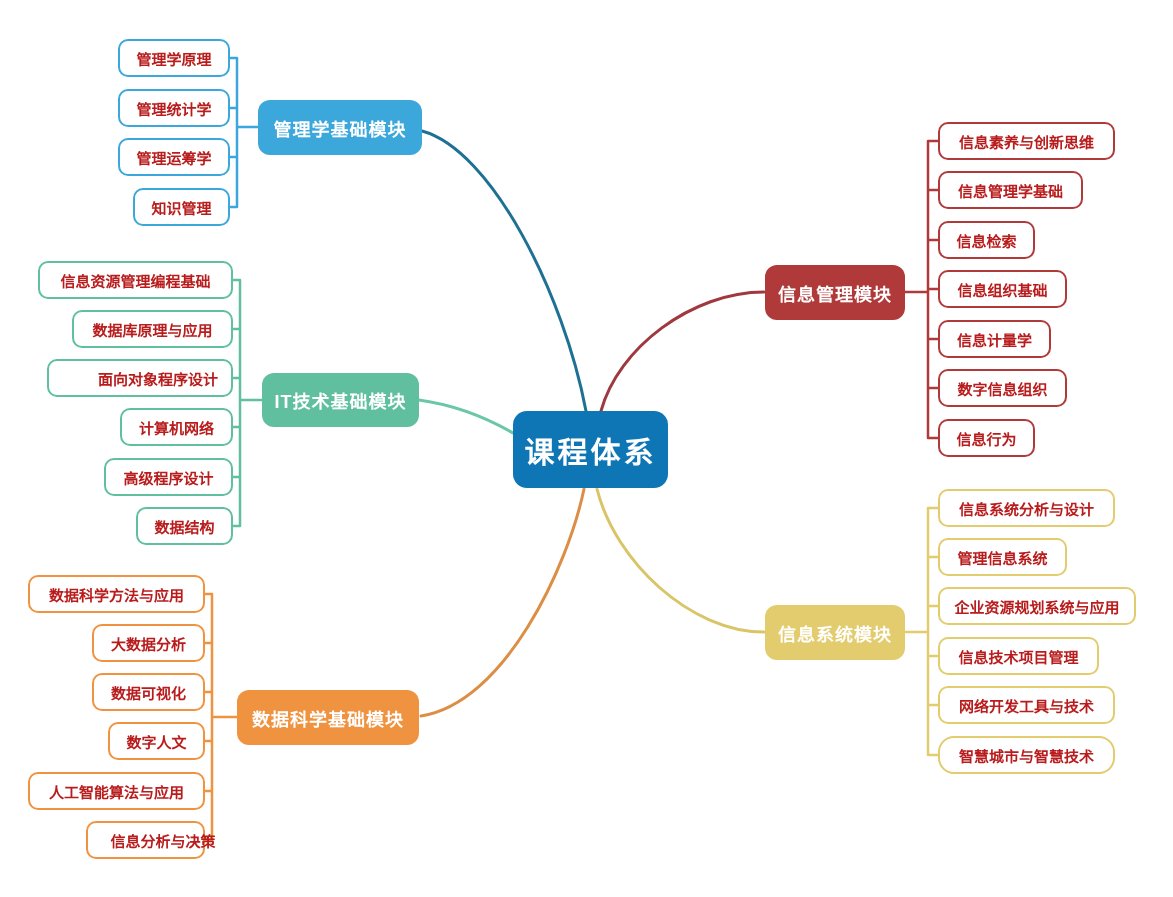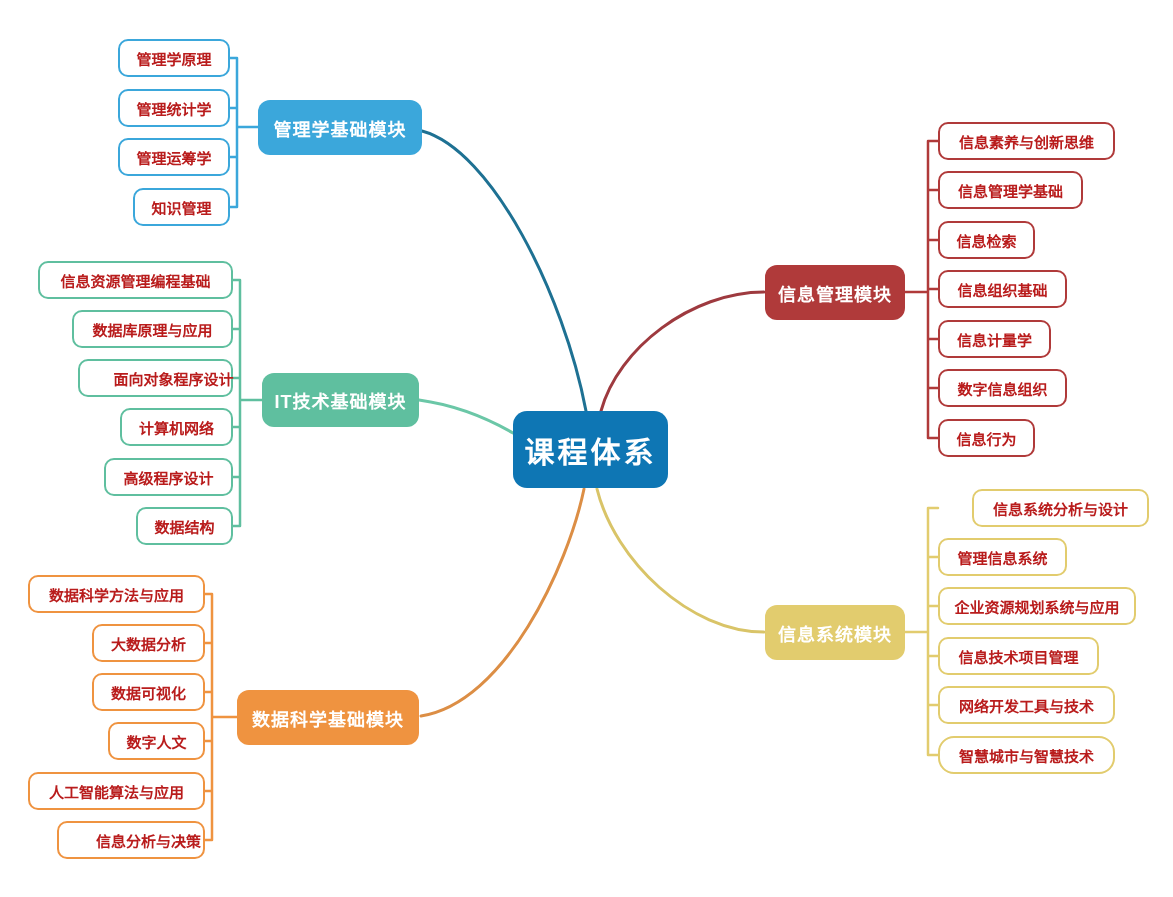--- a/index.html
+++ b/index.html
@@ -107,40 +107,40 @@
   <div class="node topic b3" style="left:765px; top:265px; width:140px;">信息管理模块</div>
   <div class="node topic b4" style="left:765px; top:605px; width:140px;">信息系统模块</div>
 
   <div class="node child b0" style="right:943px; top:39px;  width:112px;">管理学原理</div>
   <div class="node child b0" style="right:943px; top:89px;  width:112px;">管理统计学</div>
   <div class="node child b0" style="right:943px; top:138px; width:112px;">管理运筹学</div>
   <div class="node child b0" style="right:943px; top:188px; width:97px;">知识管理</div>
 
   <div class="node child b1" style="right:940px; top:261px; width:195px;">信息资源管理编程基础</div>
   <div class="node child b1" style="right:940px; top:310px; width:161px;margin-left:20px;">数据库原理与应用</div>
-  <div class="node child b1" style="right:940px; top:359px; width:155px;padding-left:36px;">面向对象程序设计</div>
+  <div class="node child b1" style="right:940px; top:359px; width:186px;padding-left:36px;">面向对象程序设计</div>
   <div class="node child b1" style="right:940px; top:408px; width:113px;">计算机网络</div>
   <div class="node child b1" style="right:940px; top:458px; width:129px;">高级程序设计</div>
   <div class="node child b1" style="right:940px; top:507px; width:97px;">数据结构</div>
 
   <div class="node child b2" style="right:968px; top:575px; width:177px;">数据科学方法与应用</div>
   <div class="node child b2" style="right:968px; top:624px; width:113px;">大数据分析</div>
   <div class="node child b2" style="right:968px; top:673px; width:113px;">数据可视化</div>
   <div class="node child b2" style="right:968px; top:722px; width:97px;">数字人文</div>
   <div class="node child b2" style="right:968px; top:772px; width:177px;">人工智能算法与应用</div>
-  <div class="node child b2" style="right:968px; top:821px; width:148px;padding-left:35px;">信息分析与决策</div>
+  <div class="node child b2" style="right:968px; top:821px; width:119px;padding-left:35px;">信息分析与决策</div>
 
   <div class="node child b3" style="left:938px; top:122px; width:177px;">信息素养与创新思维</div>
   <div class="node child b3" style="left:938px; top:171px; width:145px;">信息管理学基础</div>
   <div class="node child b3" style="left:938px; top:221px; width:97px;">信息检索</div>
   <div class="node child b3" style="left:938px; top:270px; width:129px;">信息组织基础</div>
   <div class="node child b3" style="left:938px; top:320px; width:113px;">信息计量学</div>
   <div class="node child b3" style="left:938px; top:369px; width:129px;">数字信息组织</div>
   <div class="node child b3" style="left:938px; top:419px; width:97px;">信息行为</div>
 
-  <div class="node child b4" style="left:938px; top:489px; width:177px;margin-left:34px;">信息系统分析与设计</div>
+  <div class="node child b4" style="left:938px; top:489px; width:177px;">信息系统分析与设计</div>
   <div class="node child b4" style="left:938px; top:538px; width:129px;">管理信息系统</div>
   <div class="node child b4" style="left:938px; top:587px; width:198px;">企业资源规划系统与应用</div>
   <div class="node child b4" style="left:938px; top:637px; width:161px;">信息技术项目管理</div>
   <div class="node child b4" style="left:938px; top:686px; width:177px;">网络开发工具与技术</div>
   <div class="node child b4" style="left:938px; top:736px; width:177px;border-radius:16px;">智慧城市与智慧技术</div>
 
 </div>
 
 </body></html>

